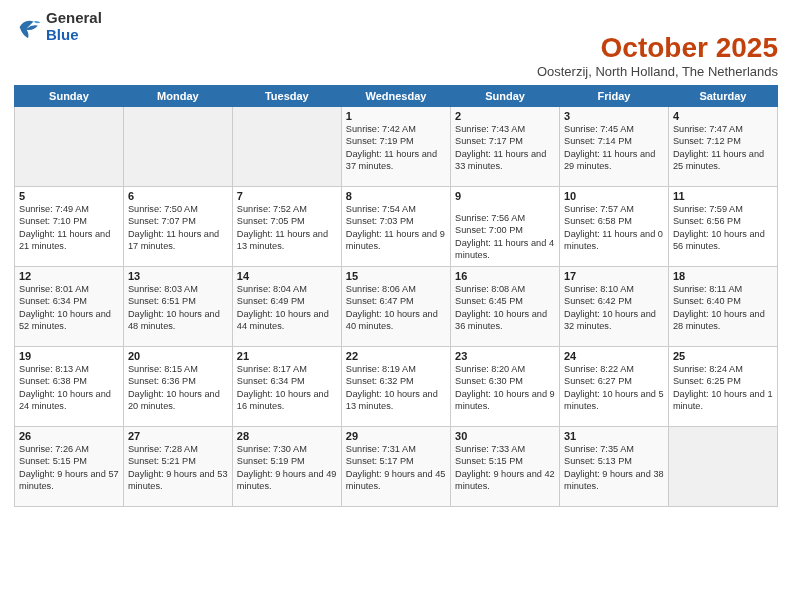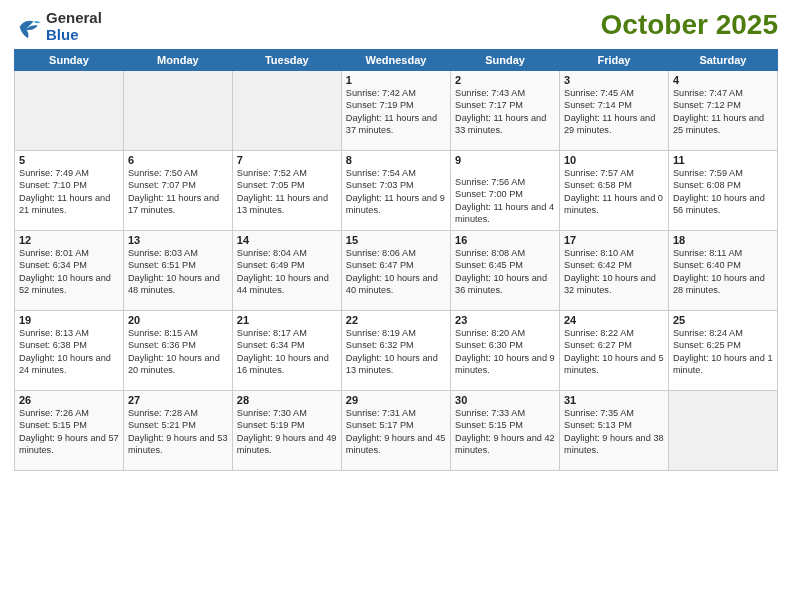--- a/index.html
+++ b/index.html
@@ -35,22 +35,23 @@
     .logo-bird {
       width: 28px;
       height: 28px;
     }
     .title-block {
       text-align: right;
     }
     .title-block h1 {
       font-size: 28px;
       font-weight: bold;
-      color: #4d7c0f;
+      color: #c2410c;
       line-height: 1.1;
+      margin-top: 23px;
     }
     .title-block h2 {
       font-size: 13px;
       font-weight: normal;
       color: #444;
     }
     .calendar {
       width: 100%;
       border-collapse: collapse;
       font-size: 10px;
@@ -105,20 +106,21 @@
         <path d="M8 20 Q15 8 28 12 Q22 18 18 22 Q26 16 34 18 Q28 26 18 24 Q22 30 20 36 Q12 32 8 20Z" fill="#2c6fad"></path>
         <path d="M28 12 Q34 10 38 14 Q32 16 28 12Z" fill="#4a9fd4"></path>
       </svg>
       <div class="logo-text">
         <span class="general">General</span><br>
         <span class="blue">Blue</span>
       </div>
     </div>
     <div class="title-block">
       <h1>October 2025</h1>
+      <h2>Oosterzij, North Holland, The Netherlands</h2>
     </div>
   </div>
 
   <table class="calendar">
     <thead>
       <tr>
         <th>Sunday</th>
         <th>Monday</th>
         <th>Tuesday</th>
         <th>Wednesday</th>
@@ -190,21 +192,21 @@
           </td>
           <td>
             <span class="day-number">10</span>
             <div class="day-info" style="white-space: pre-line;">Sunrise: 7:57 AM
 Sunset: 6:58 PM
 Daylight: 11 hours and 0 minutes.</div>
           </td>
           <td>
             <span class="day-number">11</span>
             <div class="day-info" style="white-space: pre-line;">Sunrise: 7:59 AM
-Sunset: 6:08 PM
+Sunset: 6:56 PM
 Daylight: 10 hours and 56 minutes.</div>
           </td>
         </tr>
         <tr>
           <td>
             <span class="day-number">12</span>
             <div class="day-info" style="white-space: pre-line;">Sunrise: 8:01 AM
 Sunset: 6:34 PM
 Daylight: 10 hours and 52 minutes.</div>
           </td>

